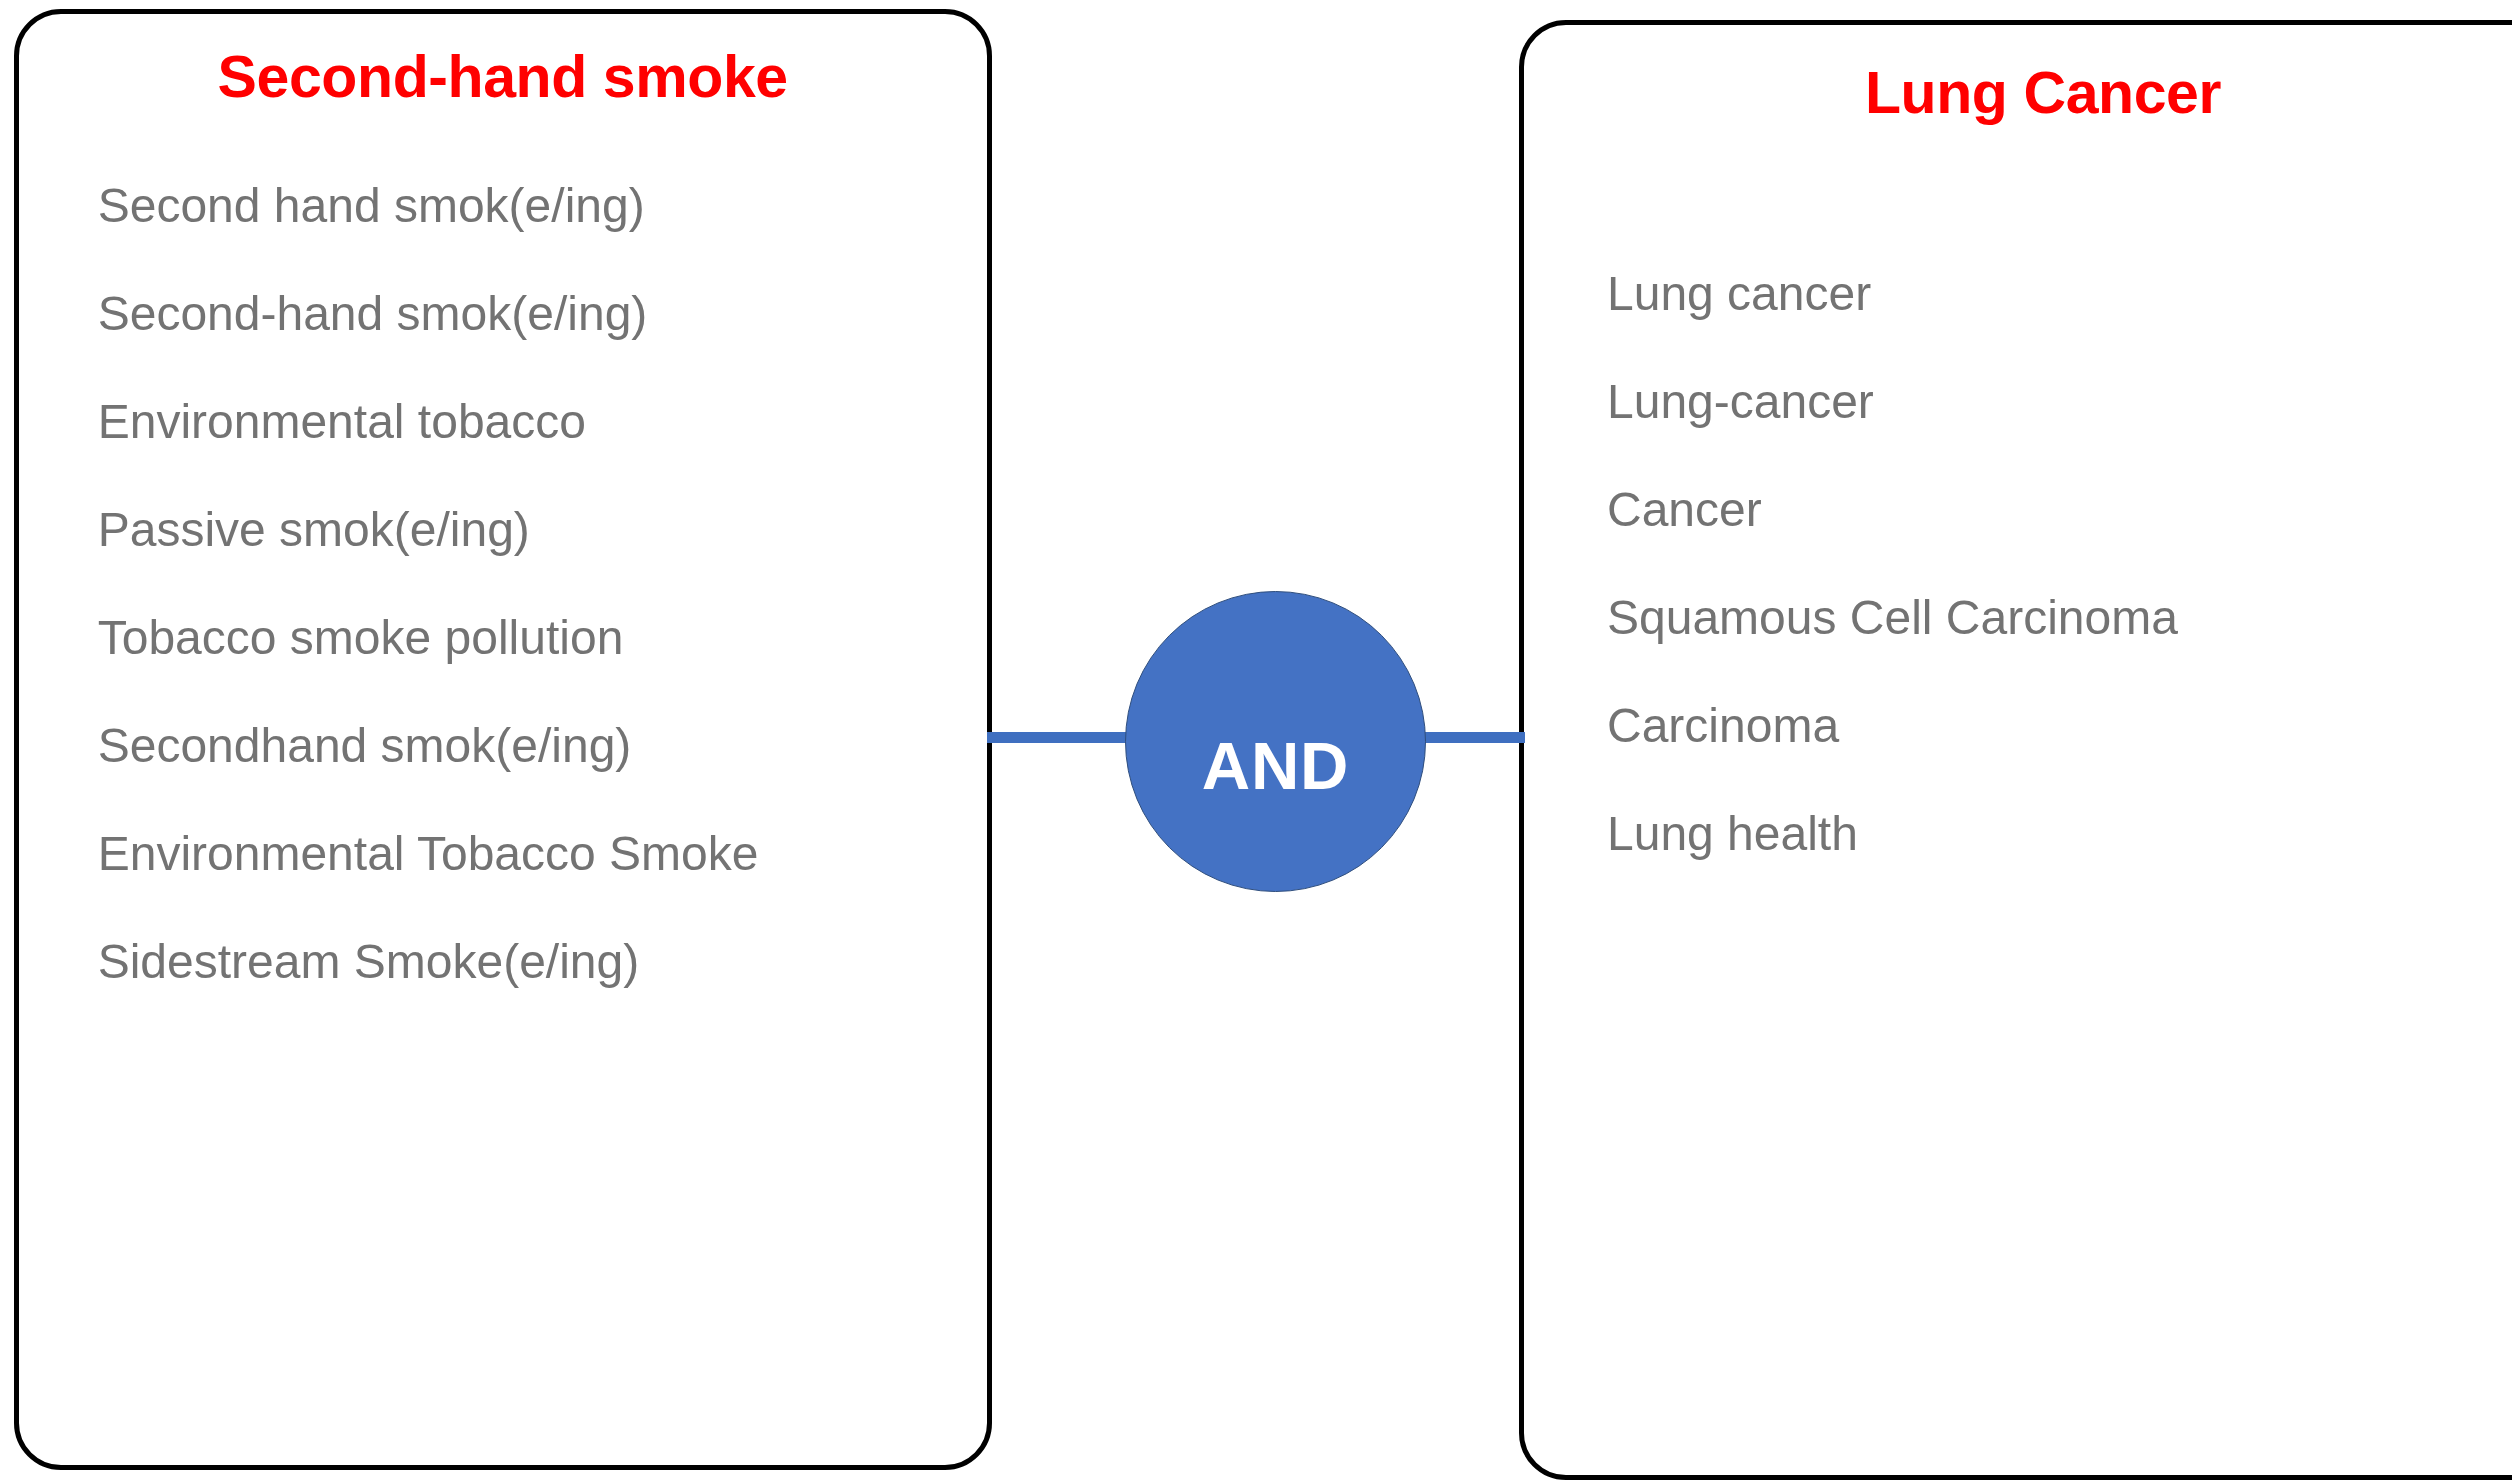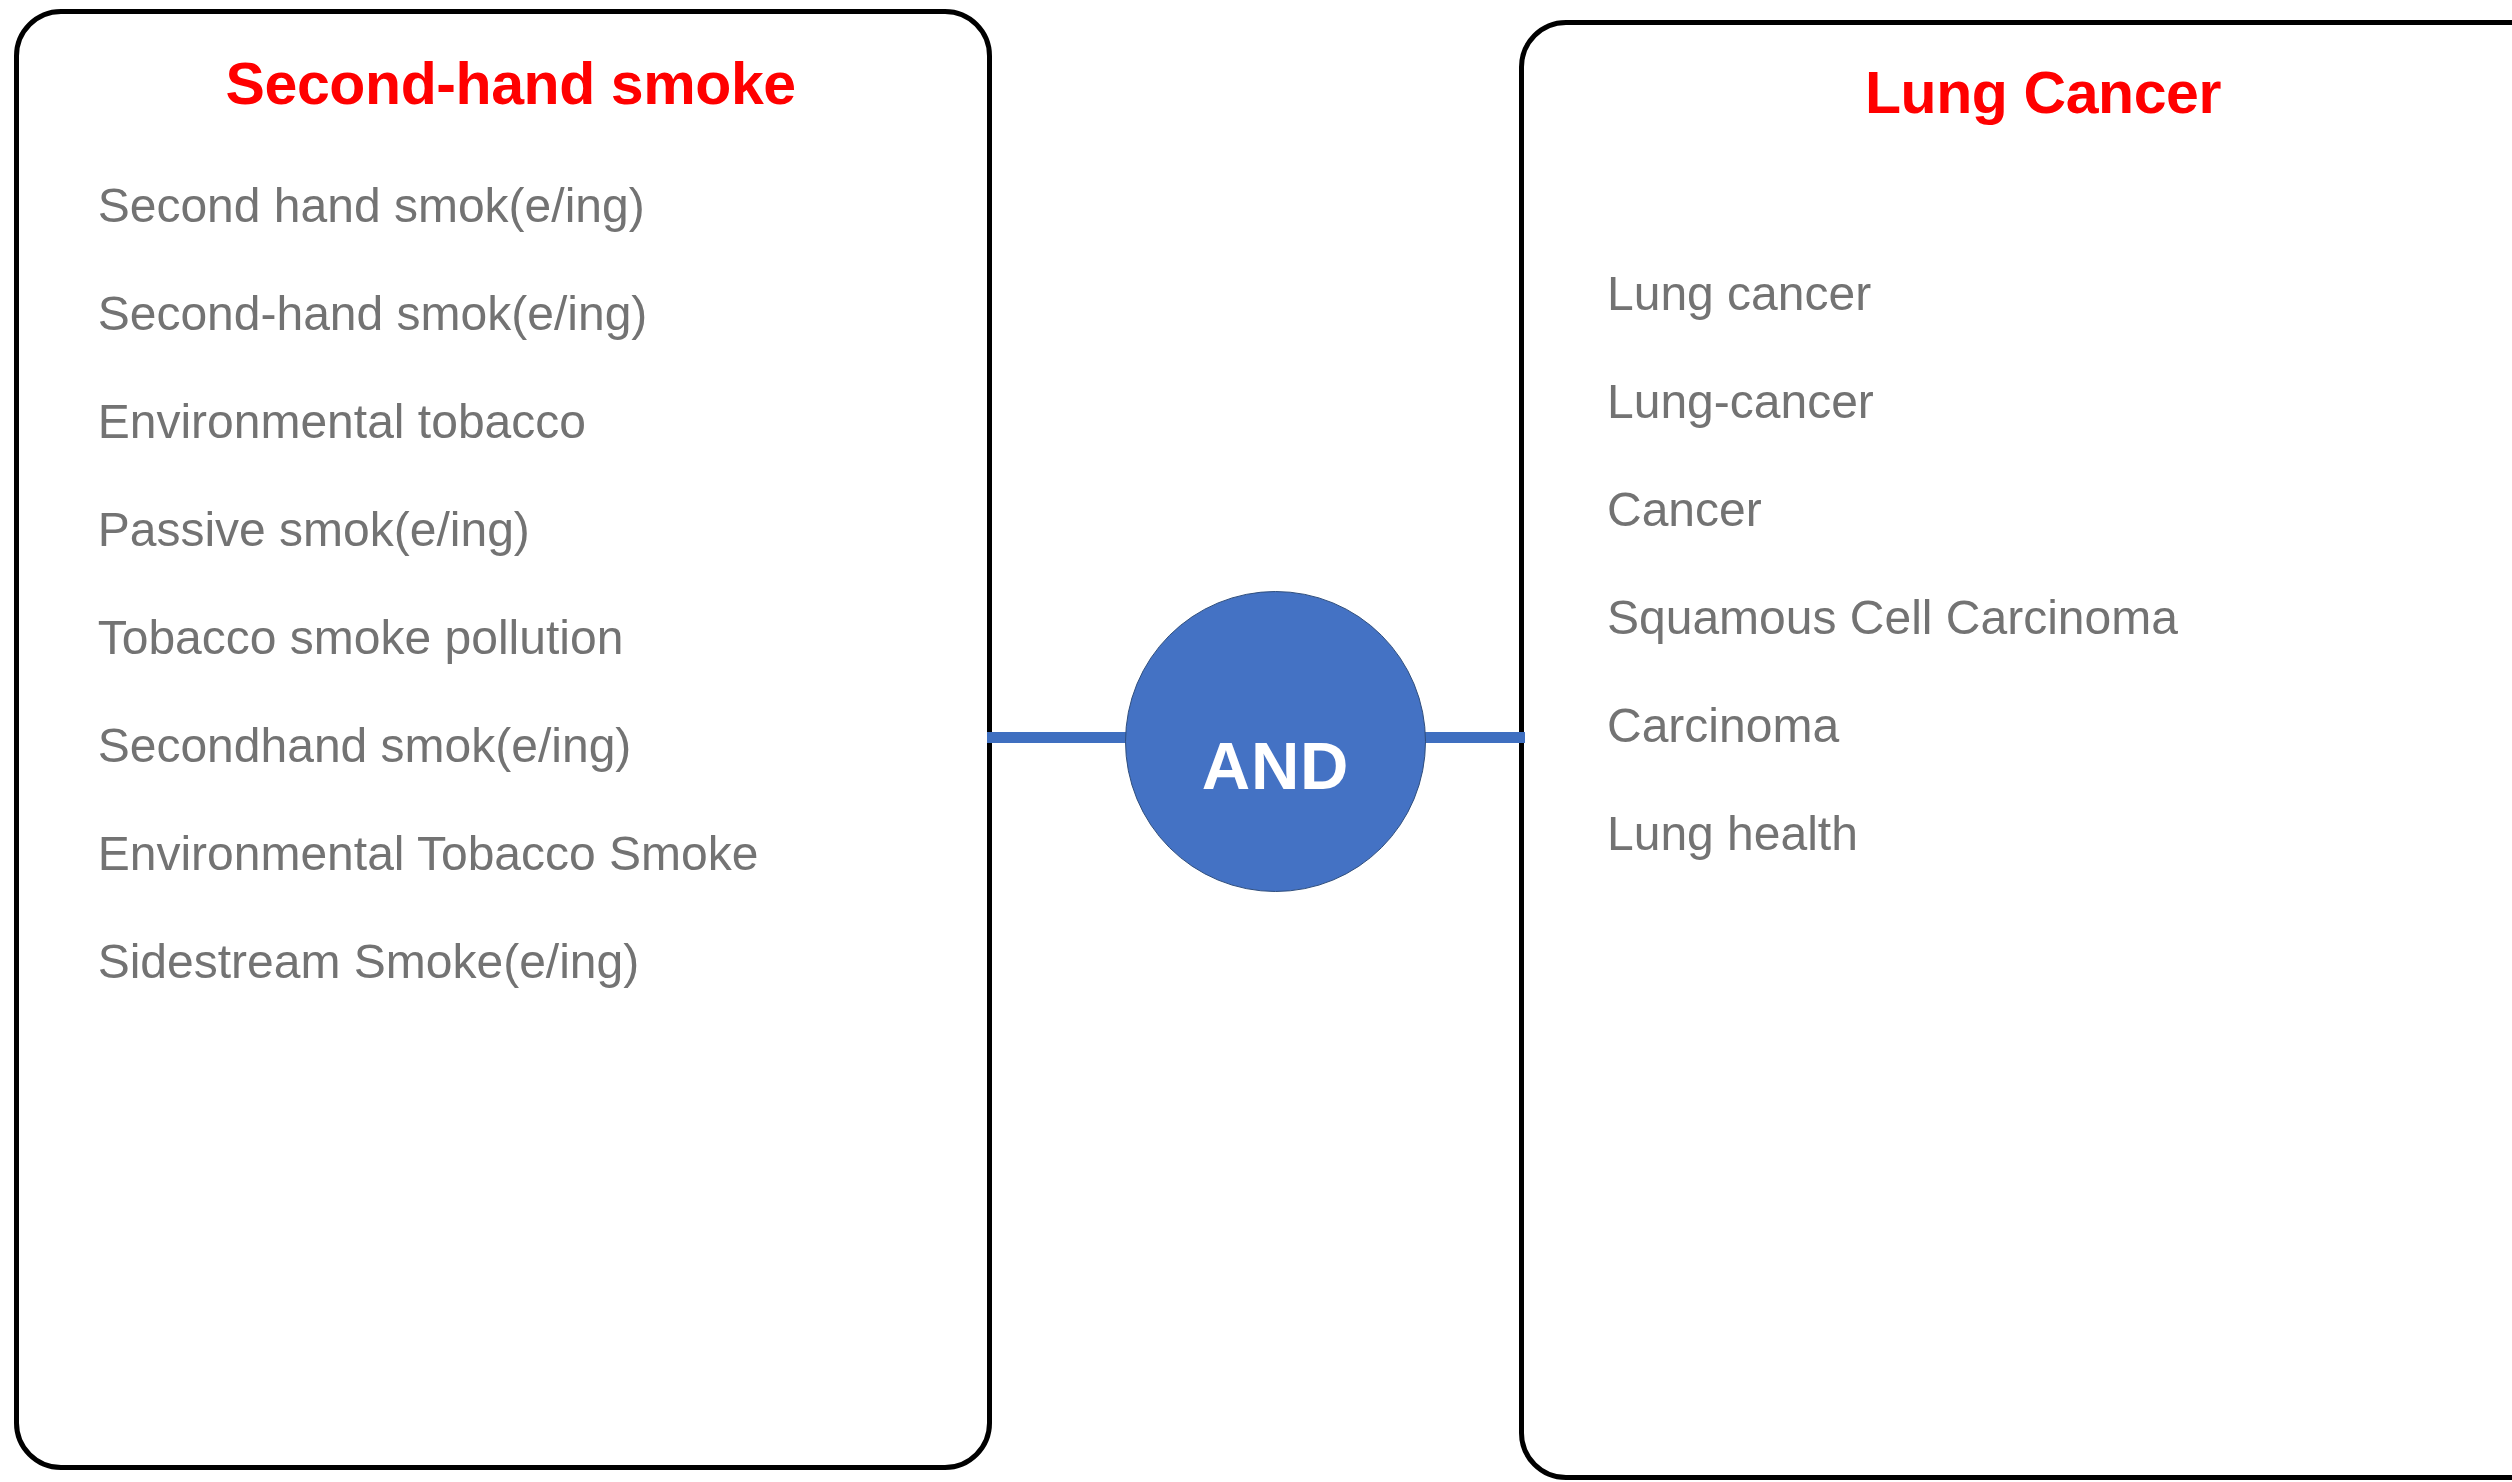--- a/index.html
+++ b/index.html
@@ -45,21 +45,21 @@
     left: 0;
     width: 100%;
     text-align: center;
     color: #ff0000;
     font-weight: bold;
     font-size: 59px;
     line-height: 70px;
     letter-spacing: -0.4px;
     white-space: nowrap;
   }
-  #box-left .box-title  { top: 35px; padding-left: 8px; }
+  #box-left .box-title  { top: 28px; }
   #box-right .box-title { top: 33px; }
 
   
   .term-list {
     position: absolute;
     list-style: none;
     margin: 0;
     padding: 0;
   }
   #list-left {

